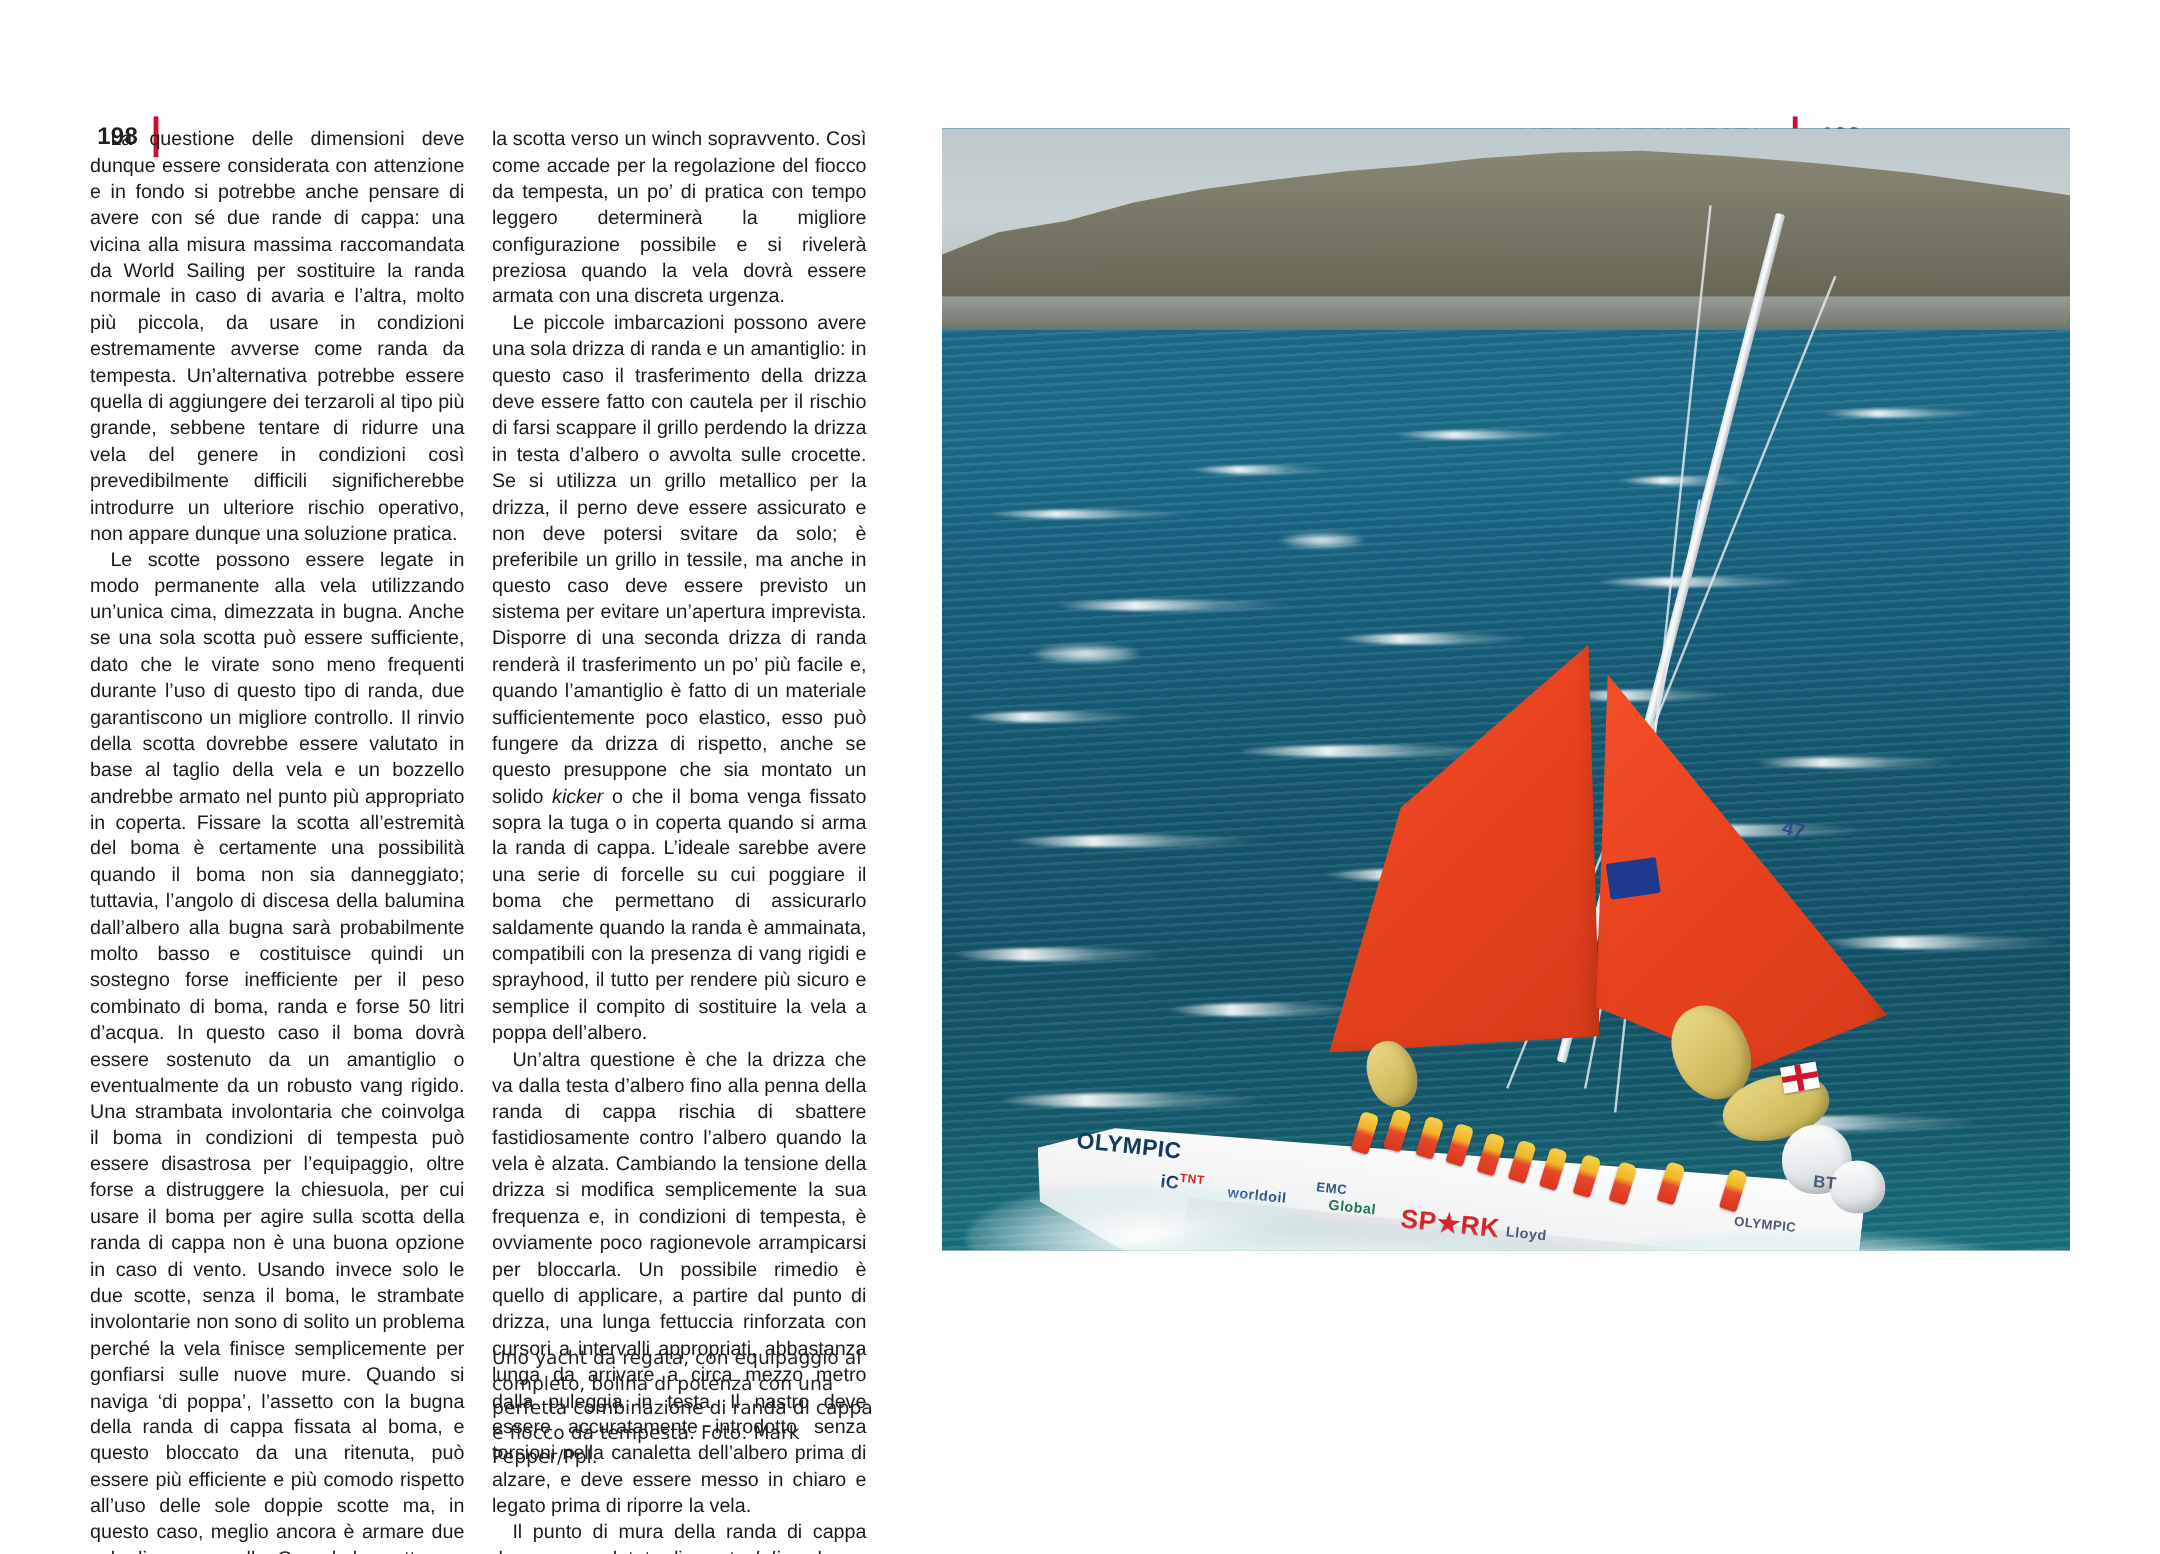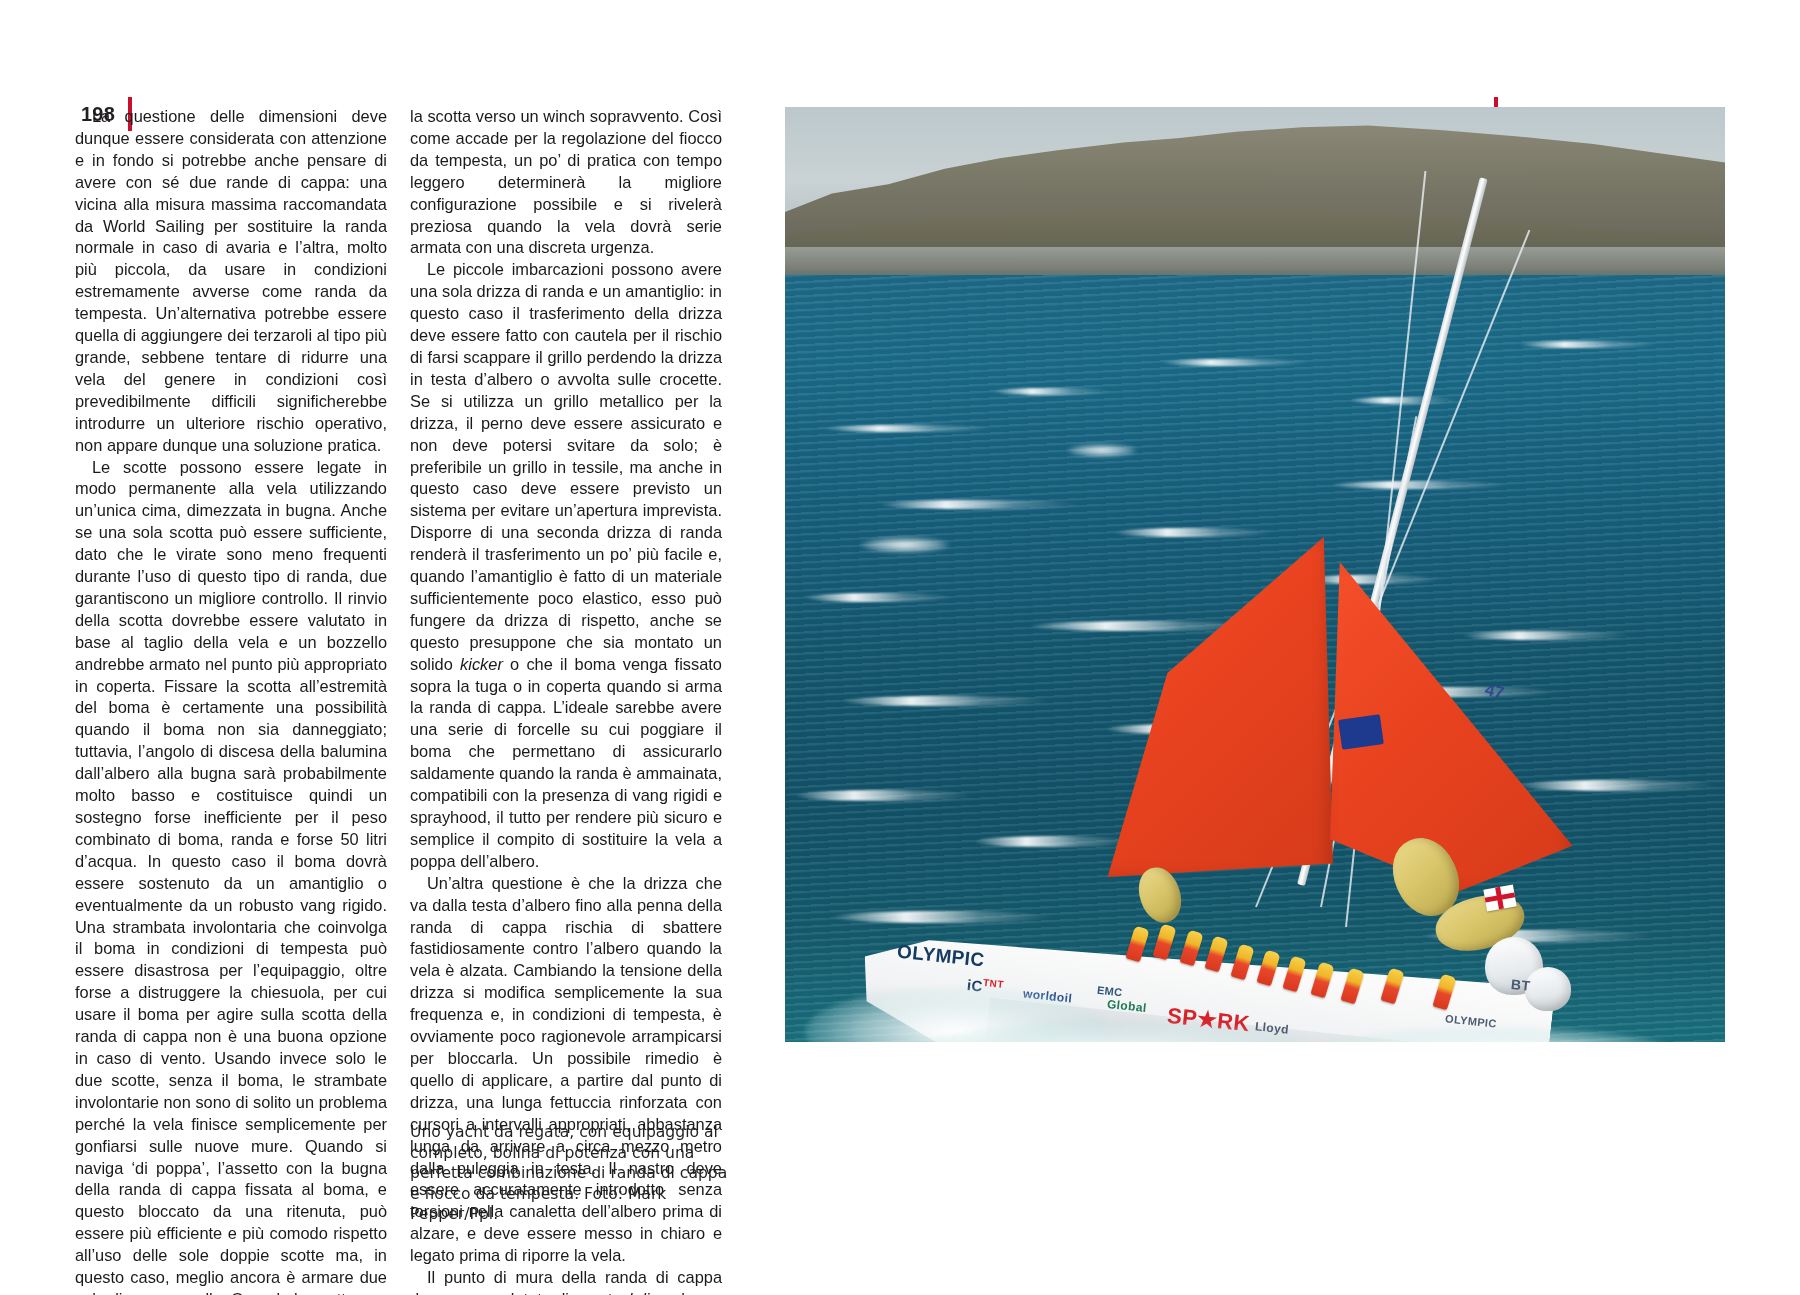--- a/index.html
+++ b/index.html
@@ -169,21 +169,21 @@
     <div class="rule rule-right"></div>
     <div class="folio folio-right">199</div>
   </div>
 
   <div class="col col1">
     <p class="ind">La questione delle dimensioni deve dunque essere considerata con attenzione e in fondo si potrebbe anche pensare di avere con sé due rande di cappa: una vicina alla misura massima raccomandata da World Sailing per sostituire la randa normale in caso di avaria e l’altra, molto più piccola, da usare in condizioni estremamente avverse come randa da tempesta. Un’alternativa potrebbe essere quella di aggiungere dei terzaroli al tipo più grande, sebbene tentare di ridurre una vela del genere in condizioni così prevedibilmente difficili significherebbe introdurre un ulteriore rischio operativo, non appare dunque una soluzione pratica.</p>
     <p class="ind">Le scotte possono essere legate in modo permanente alla vela utilizzando un’unica cima, dimezzata in bugna. Anche se una sola scotta può essere sufficiente, dato che le virate sono meno frequenti durante l’uso di questo tipo di randa, due garantiscono un migliore controllo. Il rinvio della scotta dovrebbe essere valutato in base al taglio della vela e un bozzello andrebbe armato nel punto più appropriato in coperta. Fissare la scotta all’estremità del boma è certamente una possibilità quando il boma non sia danneggiato; tuttavia, l’angolo di discesa della balumina dall’albero alla bugna sarà probabilmente molto basso e costituisce quindi un sostegno forse inefficiente per il peso combinato di boma, randa e forse 50 litri d’acqua. In questo caso il boma dovrà essere sostenuto da un amantiglio o eventualmente da un robusto vang rigido. Una strambata involontaria che coinvolga il boma in condizioni di tempesta può essere disastrosa per l’equipaggio, oltre forse a distruggere la chiesuola, per cui usare il boma per agire sulla scotta della randa di cappa non è una buona opzione in caso di vento. Usando invece solo le due scotte, senza il boma, le strambate involontarie non sono di solito un problema perché la vela finisce semplicemente per gonfiarsi sulle nuove mure. Quando si naviga ‘di poppa’, l’assetto con la bugna della randa di cappa fissata al boma, e questo bloccato da una ritenuta, può essere più efficiente e più comodo rispetto all’uso delle sole doppie scotte ma, in questo caso, meglio ancora è armare due vele di prua gemelle. Quando la scotta non utilizza il boma, un bozzello sul giardinetto o lo stesso bozzello della scotta dello spinnaker saranno di solito adatti allo scopo. Per gli yacht con un numero limitato di verricelli può essere necessario rinviare</p>
   </div>
 
   <div class="col col2">
-    <p>la scotta verso un winch sopravvento. Così come accade per la regolazione del fiocco da tempesta, un po’ di pratica con tempo leggero determinerà la migliore configurazione possibile e si rivelerà preziosa quando la vela dovrà serie armata con una discreta urgenza.</p>
+    <p>la scotta verso un winch sopravvento. Così come accade per la regolazione del fiocco da tempesta, un po’ di pratica con tempo leggero determinerà la migliore configurazione possibile e si rivelerà preziosa quando la vela dovrà essere armata con una discreta urgenza.</p>
     <p class="ind"><span>Le piccole imbarcazioni possono avere una sola drizza di randa e un amantiglio: in questo caso il trasferimento della drizza deve essere fatto con cautela per il rischio di farsi scappare il grillo perdendo la drizza in testa d’albero o avvolta sulle crocette. Se si utilizza un grillo metallico per la drizza, il perno deve essere assicurato e non deve potersi svitare da solo; è preferibile un grillo in tessile, ma anche in questo caso deve essere previsto un sistema per evitare un’apertura imprevista. Disporre di una seconda drizza di randa renderà il trasferimento un po’ più facile e, quando l’amantiglio è fatto di un materiale sufficientemente poco elastico, esso può fungere da drizza di rispetto, anche se questo presuppone che sia montato un solido </span><i>kicker</i><span> o che il boma venga fissato sopra la tuga o in coperta quando si arma la randa di cappa. L’ideale sarebbe avere una serie di forcelle su cui poggiare il boma che permettano di assicurarlo saldamente quando la randa è ammainata, compatibili con la presenza di vang rigidi e sprayhood, il tutto per rendere più sicuro e semplice il compito di sostituire la vela a poppa dell’albero.</span></p>
     <p class="ind">Un’altra questione è che la drizza che va dalla testa d’albero fino alla penna della randa di cappa rischia di sbattere fastidiosamente contro l’albero quando la vela è alzata. Cambiando la tensione della drizza si modifica semplicemente la sua frequenza e, in condizioni di tempesta, è ovviamente poco ragionevole arrampicarsi per bloccarla. Un possibile rimedio è quello di applicare, a partire dal punto di drizza, una lunga fettuccia rinforzata con cursori a intervalli appropriati, abbastanza lunga da arrivare a circa mezzo metro dalla puleggia in testa. Il nastro deve essere accuratamente introdotto senza torsioni nella canaletta dell’albero prima di alzare, e deve essere messo in chiaro e legato prima di riporre la vela.</p>
     <p class="ind"><span>Il punto di mura della randa di cappa deve essere dotato di una </span><i>tack line</i><span> che va fissata a un punto robusto sotto il boma e che deve essere</span></p>
   </div>
 
   <div class="caption">Uno yacht da regata, con equipaggio al completo, bolina di potenza con una perfetta combinazione di randa di cappa e fiocco da tempesta. Foto: Mark Pepper/Ppl.</div>
 
   <div class="photo" aria-label="Yacht da regata con randa di cappa e fiocco da tempesta arancioni, equipaggio alla battagliola, mare mosso e costa montuosa sullo sfondo">
     <div class="ph-sky"></div>
     <div class="ph-hills"></div>

